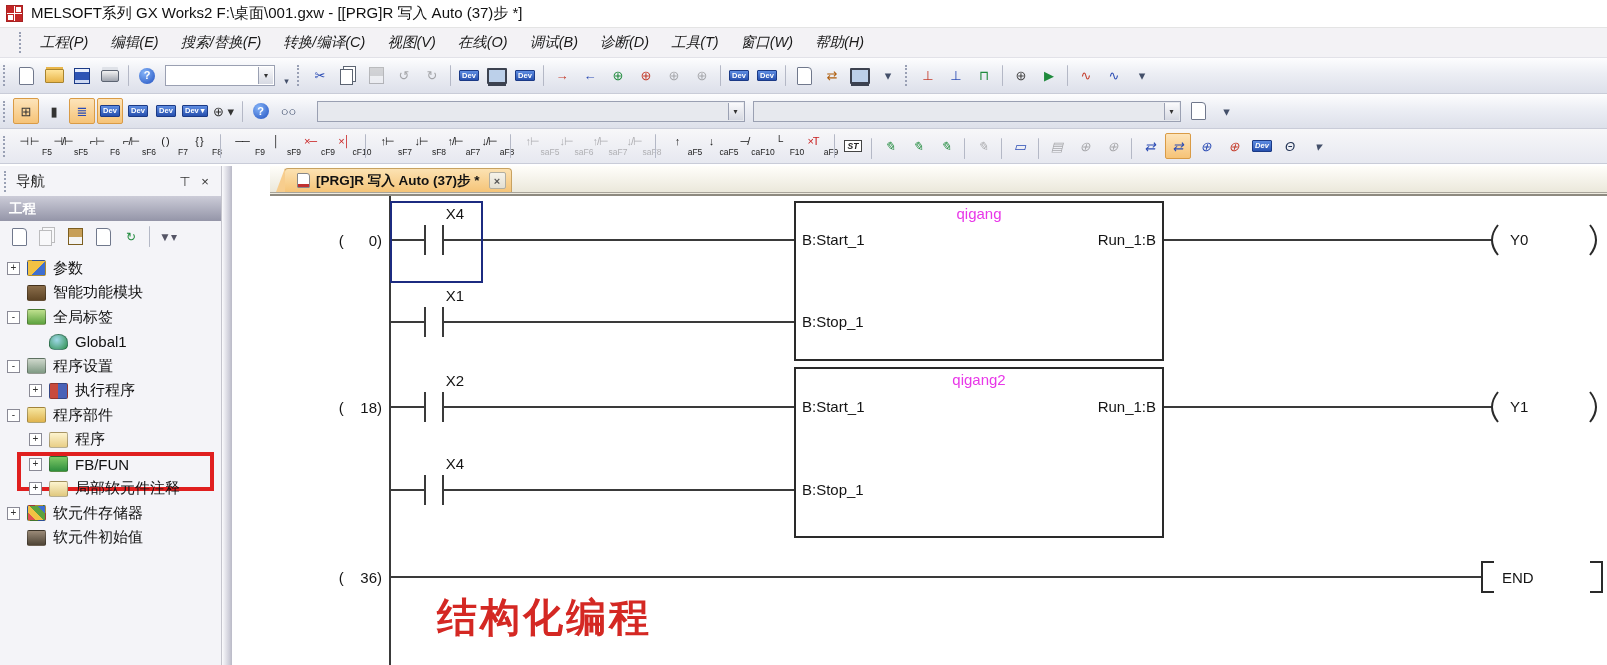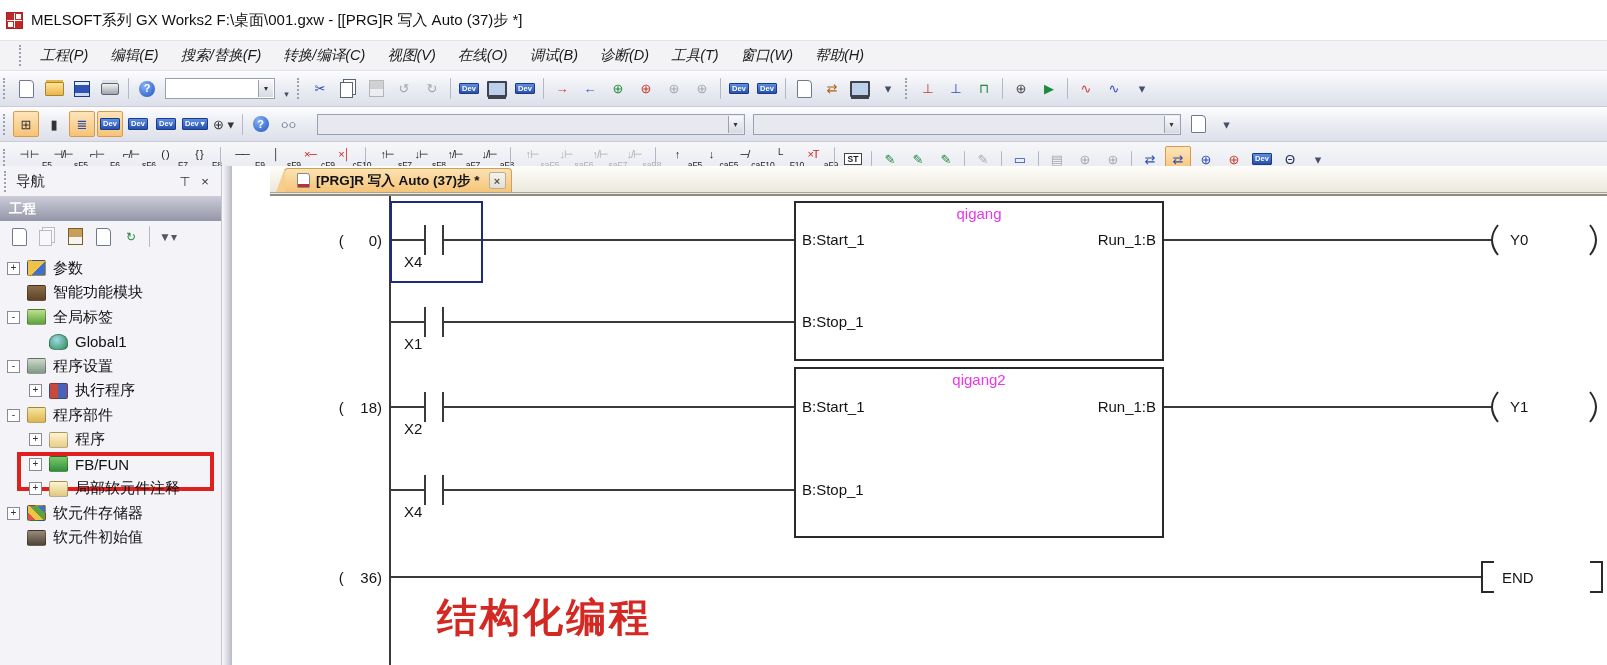--- a/index.html
+++ b/index.html
@@ -1,19 +1,19 @@
 <!DOCTYPE html>
 <html><head>
 <meta charset="utf-8">
 <style>
   * { box-sizing: border-box; margin: 0; padding: 0; }
   html,body { width:1607px; height:665px; overflow:hidden; font-family:"Liberation Sans",sans-serif; background:#fff; position:relative; }
 
   
-  .titlebar { height:41px; background:#fff; display:flex; align-items:center; padding-left:6px; font-size:15px; color:#111; border-bottom:1px solid #e4e4e4;}
+  .titlebar { height:28px; background:#fff; display:flex; align-items:center; padding-left:6px; font-size:15px; color:#111; border-bottom:1px solid #e4e4e4;}
   .applogo { width:17px; height:17px; margin-right:8px; display:grid; grid-template:1fr 1fr / 1fr 1fr; gap:1px; background:#fff; border:1px solid #a82222; }
   .applogo i { background:#c32727; } .applogo i:nth-child(2){ background:#fff; border:1px solid #c32727;} .applogo i:nth-child(3){ background:#fff; border:1px solid #c32727;}
 
   
   .menubar { height:30px; background:#f3f2f5; display:flex; align-items:center; padding-left:16px; border-bottom:1px solid #e2e2e8; }
   .menubar .hdl { margin-right:6px; }
   .menu-item { font-size:14.5px; color:#1a1a1a; padding:4px 11px; }
 
   
   .tb { display:flex; align-items:center; background:linear-gradient(#fdfdfe,#eceef4 45%,#dde0ea); border-bottom:1px solid #c9ccd8; }
@@ -85,21 +85,21 @@
   .tab { position:absolute; left:14px; top:2px; height:24px; display:flex; align-items:center; padding:0 5px 0 12px; background:linear-gradient(#fce2b2,#f5c478); border:1px solid #c8a260; border-bottom:none; border-radius:4px 4px 0 0; font-size:13.5px; font-weight:bold; color:#111; }
   .tab::before { content:""; position:absolute; left:-9px; bottom:0; width:0; height:0; border-right:9px solid #f7cd8d; border-top:24px solid transparent; }
   .tab-icon { width:13px; height:15px; background:#fff; border:1px solid #888; border-radius:1px 3px 1px 1px; margin-right:6px; box-shadow:inset 0 -9px 0 -6px #c03030, inset 0 -3px 0 -1px #3050b0; }
   .tab-close { width:17px; height:17px; margin-left:9px; background:linear-gradient(#f6f3ea,#e3dfd2); border:1px solid #b2aea0; border-radius:2px; font-size:11px; color:#555; display:flex; align-items:center; justify-content:center; }
   .tab-underline { height:4px; background:#eeebe0; border-top:1px solid #a8a49a; border-bottom:2px solid #8e8a80; }
 
   .canvas { position:absolute; left:0; top:30px; right:0; bottom:0; background:#fff; }
   .canvas svg { position:absolute; left:0; top:0; }
   .lbl { position:absolute; font-size:15px; color:#141414; white-space:pre; }
   .step { width:95px; text-align:right; }
-  .ctc { width:60px; text-align:left;margin-top:48px; }
+  .ctc { width:60px; text-align:right; }
   .fbt { width:200px; text-align:center; font-size:15px; }
   .rt  { width:130px; text-align:right; }
   .selbox { position:absolute; left:158px; top:5px; width:93px; height:82px; border:2px solid #1c2b80; }
   .ann { position:absolute; left:205px; top:394px; font-size:40px; font-weight:bold; color:#d42823; letter-spacing:3px; }
 </style>
 </head>
 <body>
 
 <div class="titlebar">
   <span class="applogo">
@@ -420,21 +420,21 @@
     </div>
       <div class="lad-btn">
       <span class="glyph" style="color: rgb(200, 30, 30);">×T</span>
       <span class="key">aF9</span>
     </div>
       <div class="lad-btn sep">
       
       
     </div>
     </div>
-  <div style="display:flex;align-items:flex-end;">
+  <div style="display:flex;align-items:flex-end;font-style:italic;">
 
   <span class="tbi chip-st">
         <span class="glyph">ST</span>
       </span>
       <span class="tbi sep"></span>
       <span class="tbi">
         <span class="glyph" style="color: rgb(31, 138, 60);">✎</span>
       </span>
       <span class="tbi">
         <span class="glyph" style="color: rgb(31, 138, 60);">✎</span>

